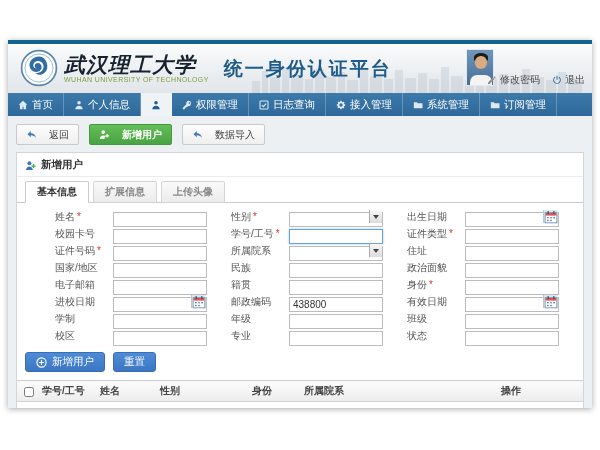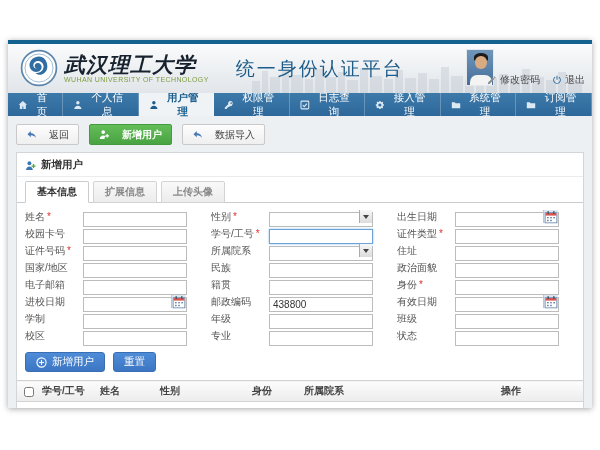--- a/index.html
+++ b/index.html
@@ -12,21 +12,21 @@
   
   .topstrip { height:4px; background:#14628f; }
   .hdr { position:relative; height:49px; background:linear-gradient(#fafbfc,#e1e5e9); overflow:hidden; }
   .skyline { position:absolute; right:0; bottom:0; width:340px; height:30px; opacity:.45; fill:#c2cbd3; }
   .brand { position:absolute; left:12px; top:5px; display:flex; align-items:center; z-index:1; }
   .logo { width:38px; height:38px; }
   .uni { margin-left:6px; }
   .uni-cn { font-family:"DejaVu Serif","Liberation Serif",serif; font-style:italic; font-weight:bold;
             font-size:21px; line-height:23px; color:#17222e; letter-spacing:1px; }
   .uni-en { font-size:7px; color:#7d9c40; letter-spacing:.4px; line-height:8px; }
-  .platform { margin-left:27px; font-size:19px; font-weight:normal; color:#1d5c88; letter-spacing:2px; padding-top:2px; }
+  .platform { margin-left:15px; font-size:19px; font-weight:bold; color:#1d5c88; letter-spacing:2px; padding-top:2px; }
   .avatar { position:absolute; right:98px; top:5px; width:28px; height:37px; z-index:1;
             background:linear-gradient(#7096ba,#466e99); border:1px solid #e6e9ec; overflow:hidden; }
   .av-hair { position:absolute; left:7px; top:3px; width:14px; height:8px; background:#1c1c1c; border-radius:50% 50% 20% 20%; }
   .av-head { position:absolute; left:8px; top:6px; width:12px; height:13px; background:#d9ab82; border-radius:48%; }
   .av-body { position:absolute; left:3px; bottom:-3px; width:22px; height:13px; background:#f3f3f3; border-radius:7px 7px 0 0; }
   .hdr-links { position:absolute; right:7px; bottom:6px; display:flex; gap:12px; z-index:1; }
   .hdr-link { display:flex; align-items:center; gap:3px; font-size:10px; color:#4a4a4a;
               background:none; border:none; padding:0; cursor:pointer; font-family:inherit; }
   .ic { display:inline-flex; }
   .ic svg { width:100%; height:100%; }
@@ -53,21 +53,21 @@
   .tbtn.green .ic { color:#fff; }
 
   .panel { background:#fff; border:1px solid #d3d6d8; min-height:255px; }
   .sec-title { display:flex; align-items:center; gap:5px; padding:5px 8px 4px; font-size:10.5px; font-weight:bold;
                color:#333; border-bottom:1px solid #ececec; }
   .tabs { display:flex; gap:4px; padding:4px 8px 0; border-bottom:1px solid #c9ccce; }
   .tab { font-size:10px; color:#888; padding:3px 11px; background:linear-gradient(#f9f9f9,#ececec);
          border:1px solid #d4d4d4; border-radius:2px 2px 0 0; margin-bottom:-1px; cursor:pointer; font-family:inherit;font-weight:bold; }
   .tab.active { background:#fff; color:#333; font-weight:bold; border-color:#c9ccce; border-bottom-color:#fff; }
 
-  .formgrid { display:grid; grid-template-columns:1fr 1fr 1fr; column-gap:24px; row-gap:2px; padding:6px 24px 4px 8px; }
+  .formgrid { display:grid; grid-template-columns:1fr 1fr 1fr; column-gap:24px; row-gap:2px; padding:6px 24px 4px 8px;margin-left:30px; }
   .field { display:flex; align-items:center; height:15px; }
   .flabel { flex:0 0 58px; font-size:10px; color:#555; white-space:nowrap; }
   .req { color:#e0312e; margin-left:2px; }
   .ctrl { flex:1; position:relative; height:15px; }
   .tin { width:100%; height:15px; border:1px solid #bcbcbc; background:#fff; font-size:10px; padding:0 3px;
          font-family:inherit; color:#333; }
   .tin.focus { border-color:#6fa3d8; box-shadow:0 0 2px rgba(82,168,236,.7); }
   .cal-btn { position:absolute; right:1px; top:1px; width:15px; height:13px; padding:0; border:none;
              border-left:1px solid #b9c6d5; background:#dde7f1; display:flex; align-items:center; justify-content:center; cursor:pointer; }
   .sel-btn { position:absolute; right:1px; top:1px; width:13px; height:13px; padding:0; border:none;
@@ -152,21 +152,20 @@
           </span>
           <span class="nav-lab">个人信息</span>
         </button>
         <button class="nav-item active">
           <span class="ic ic-10">
             <svg viewBox="0 0 12 12" fill="currentColor">
               <circle cx="6" cy="3.3" r="2.1"></circle>
               <path d="M1.5 11c.2-2.3 2.1-4 4.5-4s4.3 1.7 4.5 4z"></path>
             </svg>
           </span>
-          <span class="nav-lab">用户管理</span>
         </button>
         <button class="nav-item">
           <span class="ic ic-10">
             <svg viewBox="0 0 12 12" fill="currentColor">
               <path d="M8 1a3 3 0 0 0-2.8 4L1 9.2V11h2l.7-.7v-1h1l.7-.8h1l.5-1A3 3 0 1 0 8 1zm.8 1.7a1 1 0 1 1 0 2 1 1 0 0 1 0-2z"></path>
             </svg>
           </span>
           <span class="nav-lab">权限管理</span>
         </button>
         <button class="nav-item">

